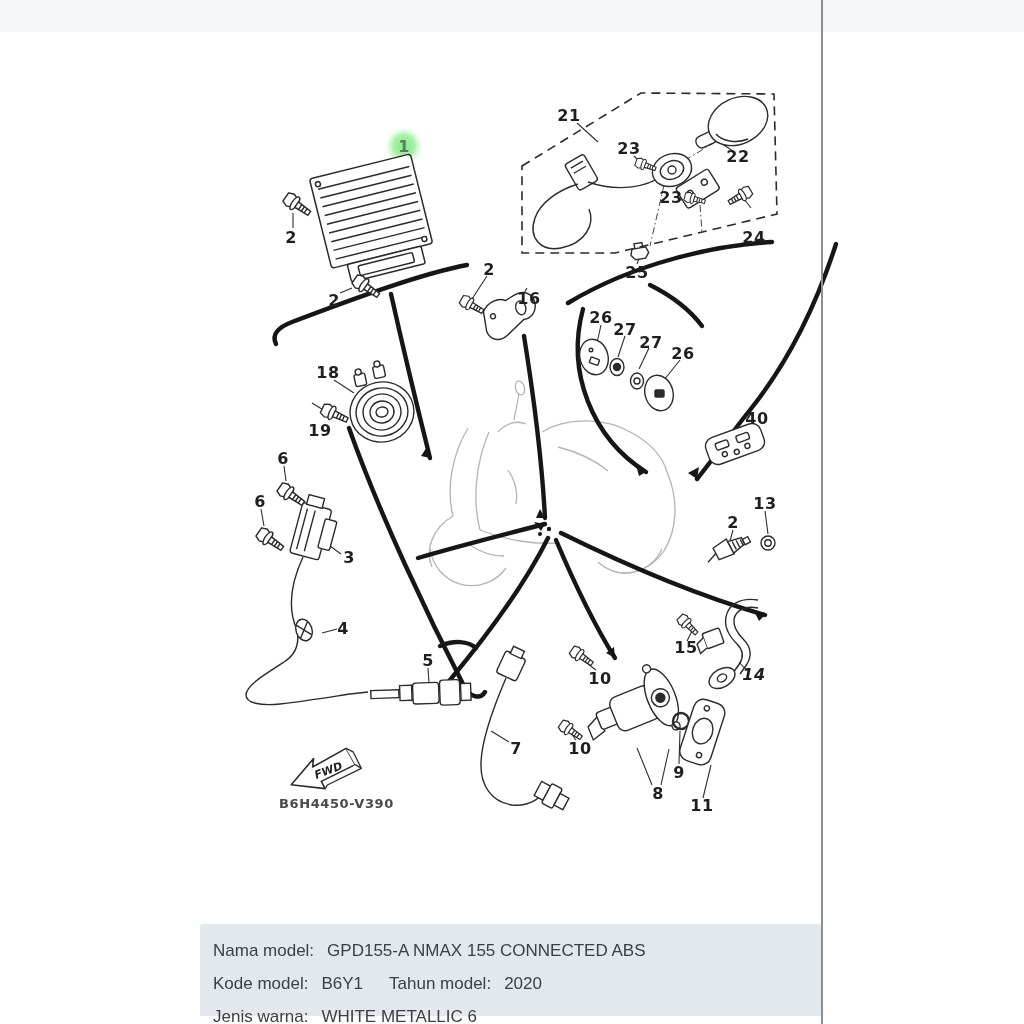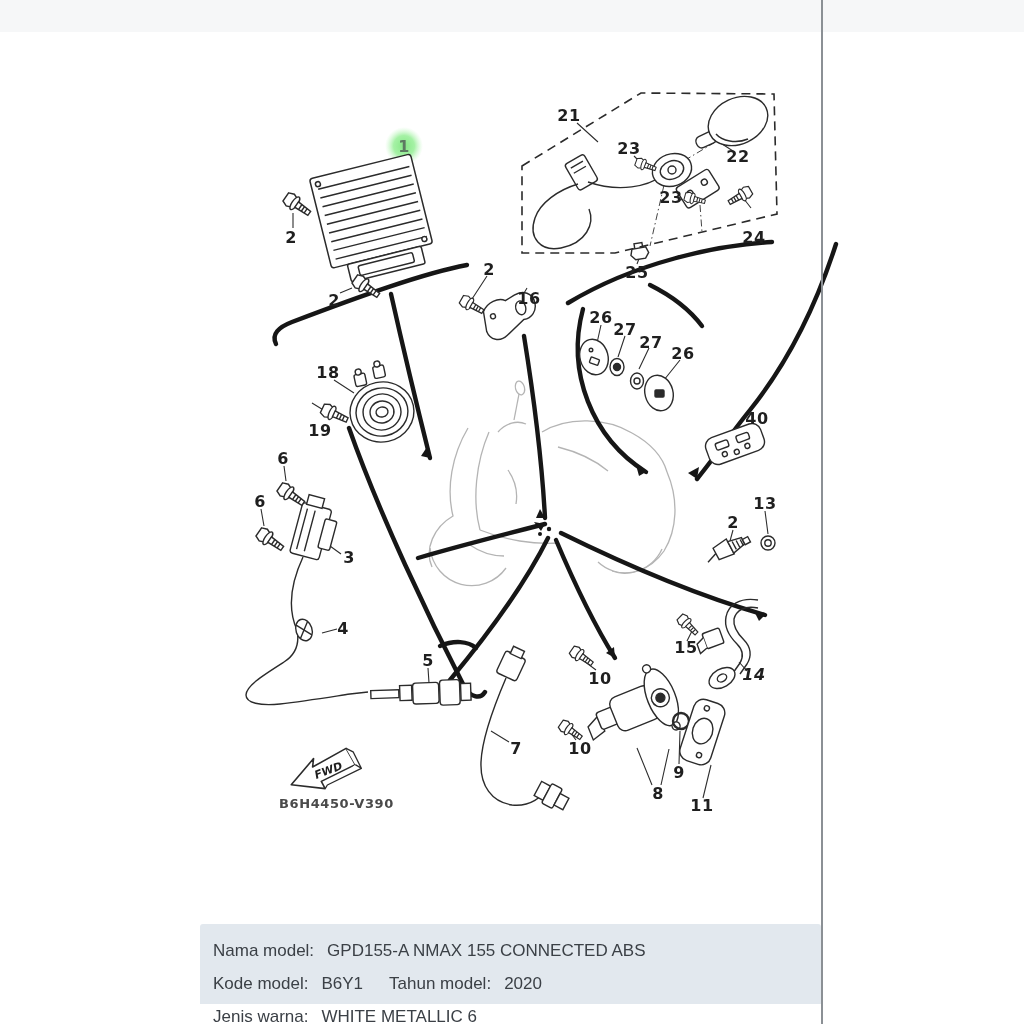--- a/index.html
+++ b/index.html
@@ -10,21 +10,21 @@
   .right-border{position:absolute;left:821px;top:0;width:2px;height:1024px;background:#8b9095;}
   #diagram-svg{position:absolute;left:0;top:0;}
   #labels-layer{position:absolute;left:0;top:0;width:1024px;height:1024px;pointer-events:none;}
   .part-num{position:absolute;transform:translate(-50%,-50%);
             font-family:"DejaVu Sans", sans-serif;font-weight:bold;
             font-size:16px;color:#1f1f1f;letter-spacing:.5px;white-space:nowrap;}
   .part-num.highlighted{color:#5d7a62;}
   .drawing-code{position:absolute;left:279px;top:796px;
             font-family:"DejaVu Sans", sans-serif;font-weight:600;
             font-size:13px;color:#4a4a4a;letter-spacing:.6px;}
-  .info-panel{position:absolute;left:200px;top:924px;width:621px;height:80px;
+  .info-panel{position:absolute;left:200px;top:924px;width:621px;height:92px;
             background:#e2e8ee;border-radius:3px 3px 0 0;color:#3b4046;
             padding:10px 0 0 13px;box-sizing:border-box;}
   .info-row{height:33px;line-height:33px;font-size:17px;white-space:nowrap;}
   .info-label{margin-right:13px;}
   .info-value{margin-right:26px;}
 </style>
 </head>
 <body>
 
 <div class="canvas">

